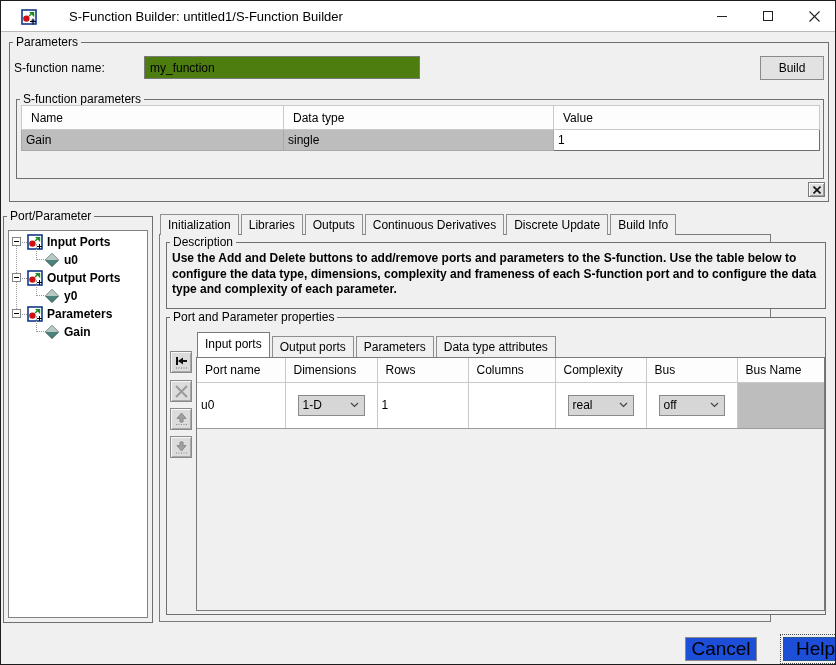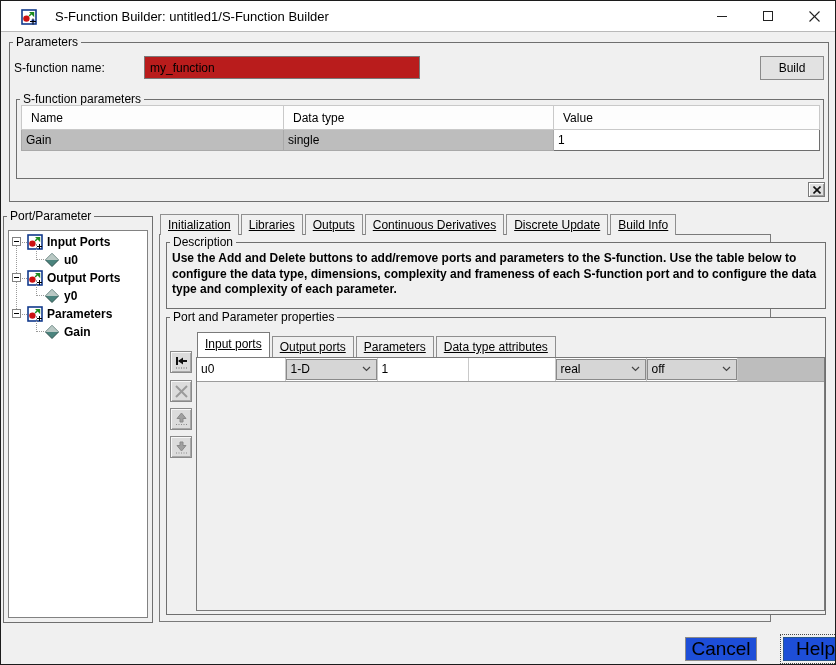--- a/index.html
+++ b/index.html
@@ -8,34 +8,34 @@
 
   .window {
     position:relative; width:836px; height:665px;
     background:#f0f0f0; border:1px solid #1c1c1c; overflow:hidden;
   }
 
   
   .titlebar { position:absolute; left:0; top:0; width:834px; height:31px;
     background:#ffffff; border-bottom:1px solid #b9b9b9; }
   .app-icon { position:absolute; left:20px; top:8px; width:16px; height:16px; }
-  .title-text { position:absolute; left:54px; top:8px; font-size:13px; white-space:nowrap; }
+  .title-text { position:absolute; left:68px; top:8px; font-size:13px; white-space:nowrap; }
   .win-btn { position:absolute; top:0; width:46px; height:31px; display:flex;
     align-items:center; justify-content:center; }
   .wb-min { left:698px; } .wb-max { left:744px; } .wb-close { left:790px; }
 
   
   .groupbox { position:absolute; border:1px solid #6f6f6f; background:#f0f0f0; }
   .glabel { position:absolute; top:-8px; left:3px; background:#f0f0f0; padding:0 3px;
     font-size:12px; white-space:nowrap; line-height:14px; }
 
   
   .name-label { position:absolute; left:4px; top:18px; }
   .name-input { position:absolute; left:134px; top:13px; width:276px; height:23px;
-    border:1px solid #7a7a7a; background:#b91c1c; font-family:inherit; font-size:12px;
+    border:1px solid #7a7a7a; background:#4d7c0f; font-family:inherit; font-size:12px;
     padding:0 5px; }
   .build-btn { position:absolute; left:750px; top:13px; width:64px; height:24px;
     background:#e2e2e2; border:1px solid #8a8a8a; font-family:inherit; font-size:12px; }
 
   .ptable { position:absolute; left:4px; top:5px; width:798px; border-collapse:collapse; table-layout:fixed; }
   .ptable th { background:#fdfdfd; font-weight:normal; text-align:left; height:24px;
     padding:0 0 0 9px; border:1px solid #c9c9c9; font-size:12px; }
   .ptable td { height:21px; padding:0 0 0 4px; font-size:12px; }
   .cell-sel { background:#bdbdbd; border:1px solid #a9a9a9; }
   .cell-edit { background:#ffffff; border:1px solid #6e6e6e; }
@@ -54,21 +54,21 @@
   .expander .minus { position:absolute; left:1px; top:3px; width:5px; height:1px; background:#000; }
   .node-icon { position:absolute; left:18px; top:1px; width:16px; height:16px; }
   .node-label { position:absolute; left:38px; top:2px; font-weight:bold; font-size:12px; white-space:nowrap; }
   .leaf-icon { position:absolute; left:36px; top:2px; width:14px; height:14px; }
   .leaf-label { position:absolute; left:55px; top:2px; font-weight:bold; font-size:12px; }
   .trunk { position:absolute; left:7px; width:1px; border-left:1px dotted #9a9a9a; }
   .lconn { position:absolute; border-left:1px dotted #9a9a9a; border-bottom:1px dotted #9a9a9a; }
   .hstub { position:absolute; height:1px; border-top:1px dotted #9a9a9a; }
 
   
-  .tabstrip { position:absolute; display:flex; align-items:flex-end;text-decoration:underline; }
+  .tabstrip { position:absolute; display:flex; align-items:flex-end; }
   .tab { border:1px solid #8f8f8f; border-bottom:none; background:#f0f0f0;
     height:21px; line-height:20px; padding:0 7px; margin-right:2px; white-space:nowrap;
     font-size:12px; }
   .tab.active { background:#ffffff; border-color:#7a7a7a; height:25px; line-height:23px;
     position:relative; z-index:3; }
   .tabpanel { position:absolute; border:1px solid #7a7a7a; background:#f0f0f0; z-index:1; }
 
   
   .side-btn { position:absolute; left:3px; width:22px; height:22px; background:#dcdcdc;
     border:1px solid #8a8a8a; box-shadow: inset 1px 1px 0 #f8f8f8, inset -1px -1px 0 #a8a8a8;
@@ -77,21 +77,21 @@
   
   .proptable-wrap { position:absolute; left:29px; top:39px; width:629px; height:254px;
     border:1px solid #7a7a7a; background:#f0f0f0; overflow:hidden; }
   .proptable { border-collapse:collapse; table-layout:fixed; width:627px; }
   .proptable th { background:#fdfdfd; font-weight:normal; text-align:left; height:24px;
     padding:0 0 0 8px; border-right:1px solid #c9c9c9; border-bottom:1px solid #c9c9c9; font-size:12px; }
   .proptable td { height:23px; padding:0; border-right:1px solid #c9c9c9;
     border-bottom:1px solid #9c9c9c; background:#fff; font-size:12px; }
   .proptable td .txt { padding-left:4px; }
   .dropdown { display:flex; align-items:center; justify-content:space-between;
-    background:#d6d6d6; border:1px solid #8a8a8a; height:21px; margin:0; padding:0 5px 0 4px; }
+    background:#d6d6d6; border:1px solid #8a8a8a; height:21px; margin:12px; padding:0 5px 0 4px; }
   .td-disabled { background:#bdbdbd !important; }
 
   
   .footer-btn { position:absolute; height:24px; background:#1d4ed8; border:1px solid #8a8a8a;
     font-family:inherit; font-size:19px; text-align:center; line-height:22px; }
   .cancel { left:684px; top:636px; width:72px; }
   .help { left:763px; top:636px; width:65px; border:1px solid #26568e;
     outline:1px dotted #4a4a4a; outline-offset:2px;margin-left:19px; }
 
   .desc-text { position:absolute; left:5px; top:8px; width:650px; font-weight:bold;
@@ -325,20 +325,29 @@
           <colgroup>
             <col style="width:88px">
               <col style="width:92px">
               <col style="width:91px">
               <col style="width:87px">
             <col style="width:91px">
               <col style="width:91px">
               <col style="width:87px">
           </colgroup>
           <tbody>
+              <tr>
+            <th>Port name</th>
+            <th>Dimensions</th>
+            <th>Rows</th>
+            <th>Columns</th>
+            <th>Complexity</th>
+            <th>Bus</th>
+            <th style="border-right:none;">Bus Name</th>
+          </tr>
           <tr>
             <td><span class="txt">u0</span></td>
             <td>
               <div class="dropdown">
                 <span>1-D</span>
                 <svg width="9" height="6" viewBox="0 0 9 6">
                       <polyline points="1,1 4.5,4.5 8,1" fill="none" stroke="#444" stroke-width="1.2"></polyline>
                     </svg>
               </div>
             </td>

